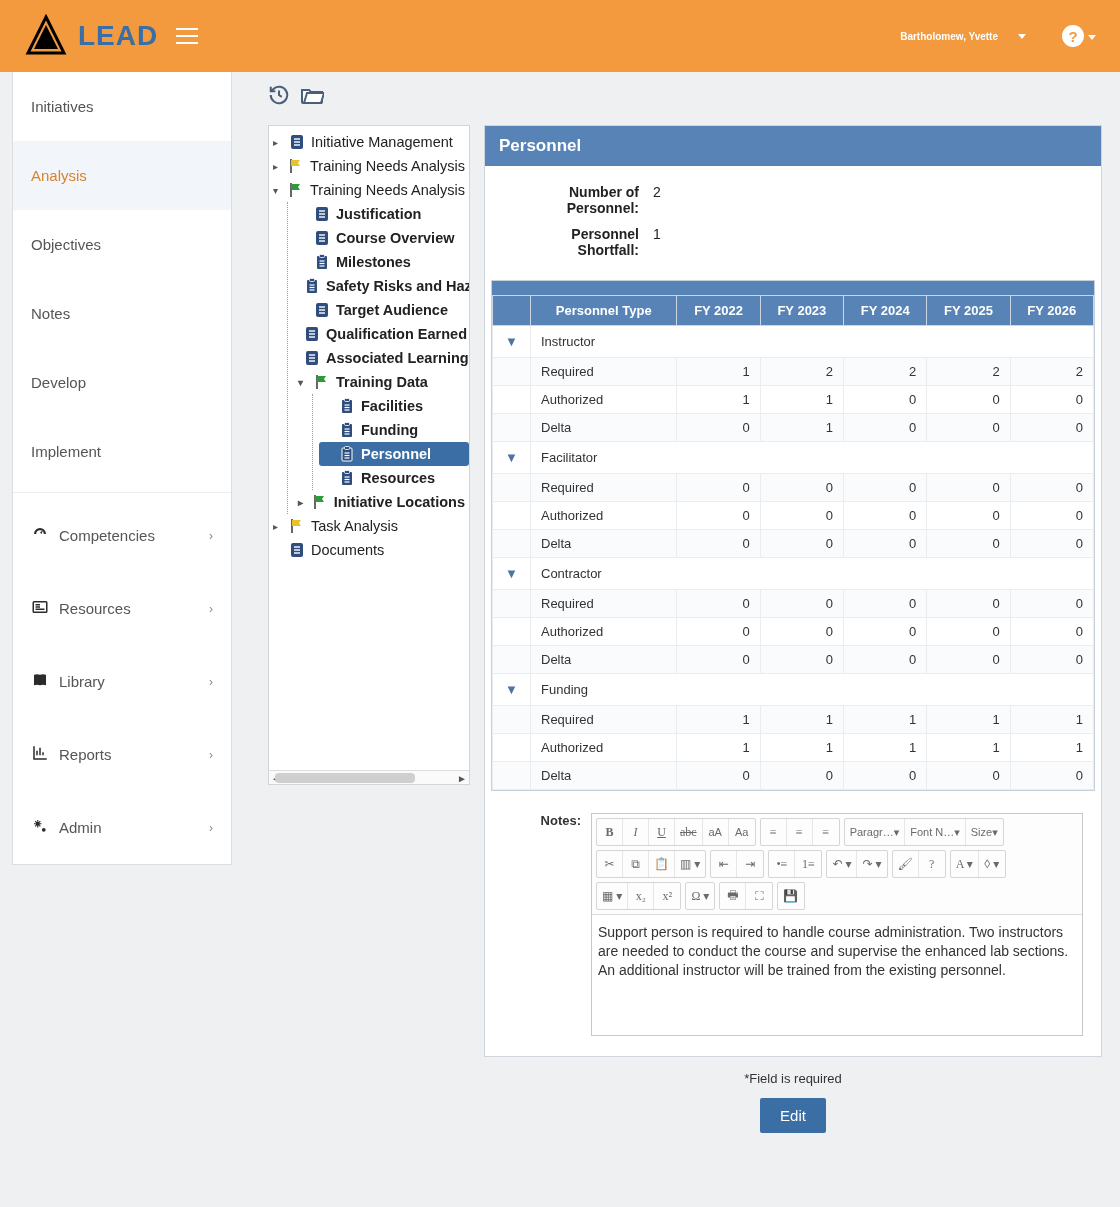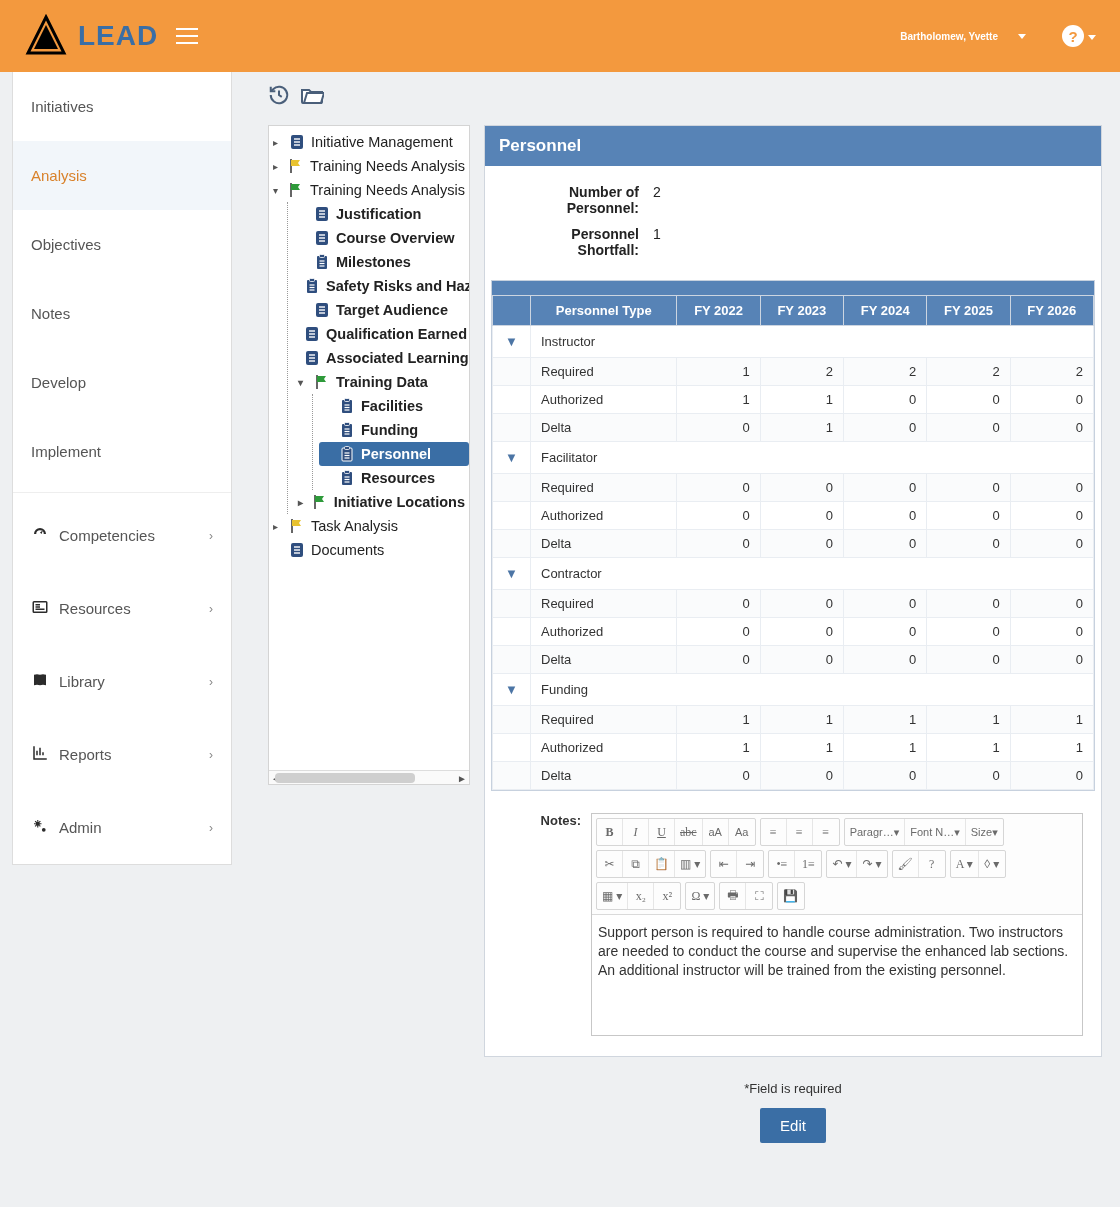--- a/index.html
+++ b/index.html
@@ -72,21 +72,21 @@
   .notes-row { display: flex; padding: 0 18px; gap: 10px; }
   .notes-label { width: 78px; text-align: right; font-weight: 700; font-size: 13px; }
   .editor { flex: 1; border: 1px solid #c7c7c7; }
   .editor-toolbar { display: flex; flex-wrap: wrap; gap: 4px; padding: 4px; border-bottom: 1px solid #dadada; background: #fdfdfd; }
   .editor-toolbar .group { display: flex; border: 1px solid #d6d6d6; border-radius: 2px; }
   .editor-toolbar .btn { min-width: 26px; height: 26px; padding: 0 5px; display: flex; align-items: center; justify-content: center; font-size: 12px; color: #6a6a6a; cursor: pointer; border-right: 1px solid #e6e6e6; font-family: serif; }
   .editor-toolbar .btn:last-child { border-right: none; }
   .editor-toolbar .btn.txt { font-family: sans-serif; font-size: 11px; }
   .editor-text { padding: 8px 6px; font-size: 14px; min-height: 120px; line-height: 1.35; }
 
-  .footer { display: flex; flex-direction: column; align-items: center; margin-top: 24px; gap: 12px; }
+  .footer { display: flex; flex-direction: column; align-items: center; margin-top: 14px; gap: 12px; }
   .required-note { font-size: 13px; color: #333; }
   .edit-btn { background: #3a6ea5; color: #fff; border: none; padding: 9px 20px; font-size: 15px; cursor: pointer; border-radius: 2px; }
 
   .caret-down::after { content: ""; display: inline-block; border-left: 4px solid transparent; border-right: 4px solid transparent; border-top: 5px solid currentColor; vertical-align: middle; }
 </style>
 </head>
 <body>
 
 <div class="header">
   <span class="logo-a">

